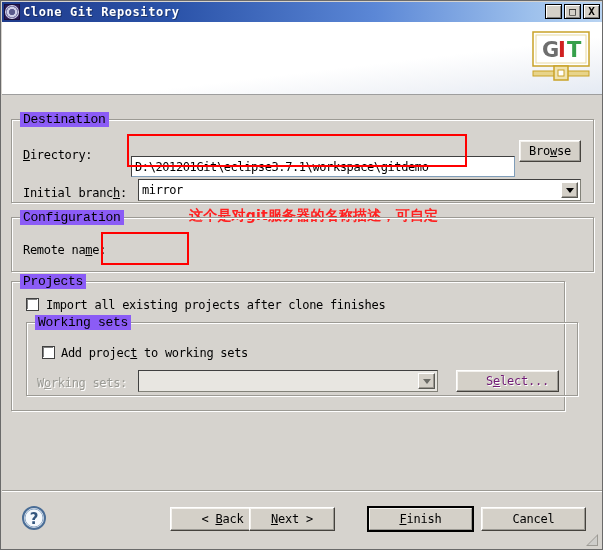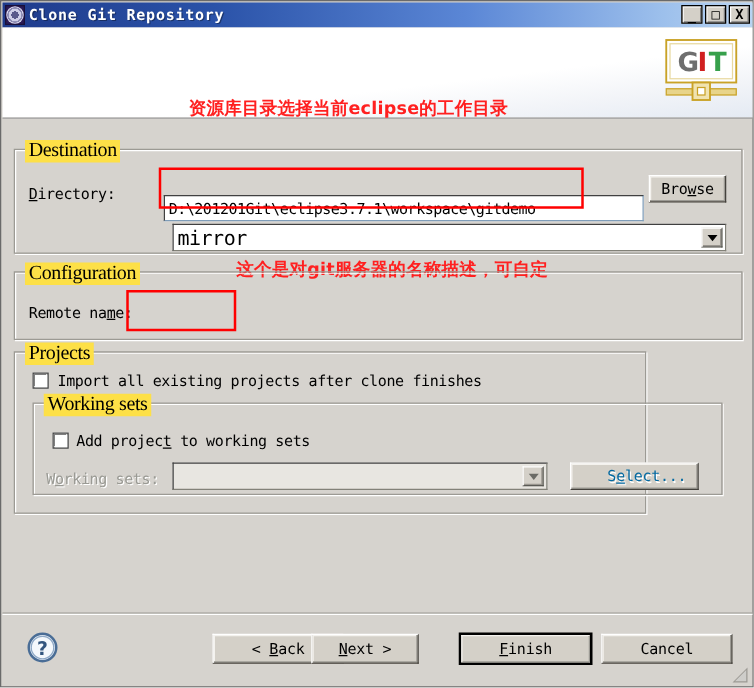--- a/index.html
+++ b/index.html
@@ -132,24 +132,24 @@
   
   .group {
     position: absolute;
     border: 1px solid #9c9a94;
     box-shadow: inset 1px 1px 0 #ffffff, 1px 1px 0 #ffffff;
     box-sizing: border-box;
   }
   .group-title {
     position: absolute;
     top: -8px; left: 8px;
-    background: #fde047;
+    background: #8b5cf6;
     padding: 0 3px;
-    font-family: Liberation Serif, serif;
-    font-size: 16px;
+    font-family: Liberation Mono, monospace;
+    font-size: 13px;
     color: #000;
     letter-spacing: -0.3px;
     white-space: nowrap;
   }
   .lbl {
     position: absolute;
     font-family: "DejaVu Sans Mono", monospace;
     font-size: 12px;
     color: #000;
     letter-spacing: -0.3px;
@@ -187,21 +187,21 @@
   .combo {
     position: absolute;
     background: #ffffff;
     border: 1px solid #828178;
     border-top-color: #404040;
     border-left-color: #404040;
     box-sizing: border-box;
     display: flex;
     align-items: center;
     font-family: "DejaVu Sans Mono", monospace;
-    font-size: 16px;
+    font-size: 12px;
     color: #000;
     padding-left: 3px;
     letter-spacing: -0.4px;
     white-space: nowrap;
   }
   .combo.disabled { background: #e8e6e1; }
   .combo-arrow {
     position: absolute;
     right: 2px; top: 2px;
     width: 17px;
@@ -251,21 +251,21 @@
     display: flex;
     align-items: center;
     justify-content: center;
     width: 100%; height: 100%;
     border: 1px solid #f4f2ee;
     border-right-color: #9c9a94;
     border-bottom-color: #9c9a94;
     box-sizing: border-box;
   }
   .btn.disabled {
-    color: #0369a1;
+    color: #701a75;
     text-shadow: 1px 1px 0 #ffffff;
     padding-left: 20px;
   }
 
   
   .checkbox {
     position: absolute;
     width: 13px; height: 13px;
     background: #ffffff;
     border: 1px solid #404040;
@@ -333,49 +333,49 @@
         <text x="11" y="27" font-family="DejaVu Sans, sans-serif" font-size="21" font-weight="bold" fill="#6e6e6e">G</text>
         <text x="27" y="27" font-family="DejaVu Sans, sans-serif" font-size="21" font-weight="bold" fill="#d02020">I</text>
         <text x="36" y="27" font-family="DejaVu Sans, sans-serif" font-size="21" font-weight="bold" fill="#37a04b">T</text>
         <rect x="2" y="41" width="56" height="5" fill="#e8d48a" stroke="#c9a227" stroke-width="1"></rect>
         <rect x="23" y="36" width="14" height="14" fill="#f0e3b0" stroke="#c9a227" stroke-width="1.5"></rect>
         <rect x="27" y="40" width="6" height="6" fill="#ffffff" stroke="#c9a227" stroke-width="1"></rect>
       </svg>
     </div>
   </div>
 
-  <div class="annot annot-1">资源库目录选择当前eclipse的工作目录</div>
 
   <div class="group" style="left:10px; top:118px; width:583px; height:84px;">
     <div class="group-title">Destination</div>
   </div>
   <div class="lbl" style="left:22px; top:147px;"><u>D</u>irectory:</div>
   <div class="textfield" style="left:130px; top:139px; width:384px; height:21px;margin-top:16px;">
     <span>D:\201201Git\eclipse3.7.1\workspace\gitdemo</span>
   </div>
   <div class="btn" style="left:518px; top:139px; width:62px; height:22px;">
     <span>Bro<u>w</u>se</span>
   </div>
+  <div class="lbl" style="left:22px; top:185px;">Initial branc<u>h</u>:</div>
   <div class="combo" style="left:137px; top:178px; width:443px; height:22px;">
     <span>mirror</span>
     <div class="combo-arrow">
         <div class="arrow-dn"></div>
       </div>
   </div>
   <div class="redbox" style="left:126px; top:133px; width:340px; height:33px;"></div>
 
   <div class="annot annot-2">这个是对git服务器的名称描述，可自定</div>
 
   <div class="group" style="left:10px; top:216px; width:583px; height:55px;">
     <div class="group-title">Configuration</div>
   </div>
   <div class="lbl" style="left:22px; top:242px;">Remote na<u>m</u>e:</div>
   <div class="redbox" style="left:100px; top:231px; width:88px; height:33px;"></div>
 
-  <div class="group" style="left:10px; top:280px; width:506px; height:130px;">
+  <div class="group" style="left:10px; top:280px; width:554px; height:130px;">
     <div class="group-title">Projects</div>
   </div>
   <div class="checkbox" style="left:25px; top:297px;"></div>
   <div class="lbl" style="left:45px; top:297px;">Import all existing projects after clone finishes</div>
 
   <div class="group" style="left:25px; top:321px; width:552px; height:74px;text-align:right;">
     <div class="group-title">Working sets</div>
   </div>
   <div class="checkbox" style="left:41px; top:345px;"></div>
   <div class="lbl" style="left:60px; top:345px;">Add projec<u>t</u> to working sets</div>

